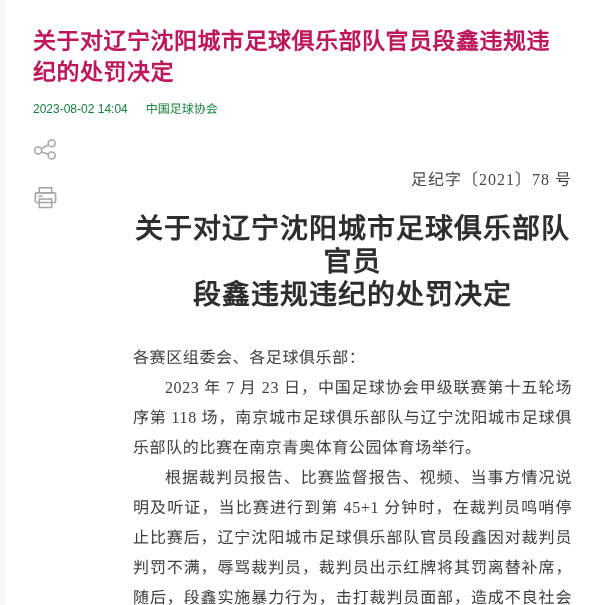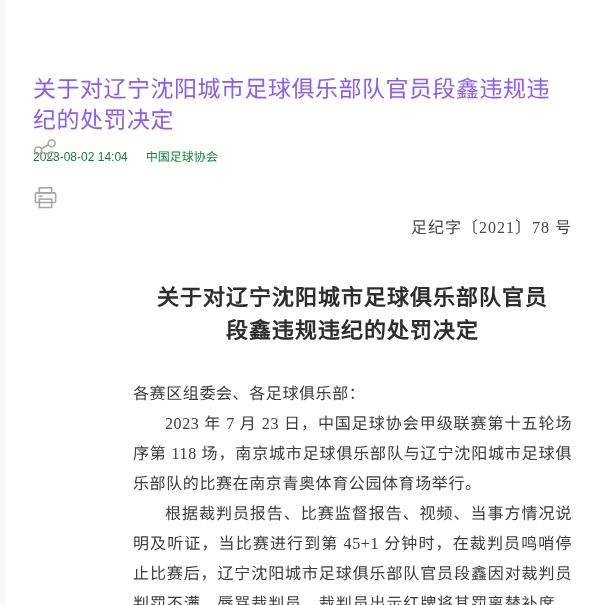--- a/index.html
+++ b/index.html
@@ -15,25 +15,24 @@
     width: 5px; height: 605px;
     background: #f7f7f8;
   }
   
   .article-header {
     padding: 26px 30px 0 33px;
   }
   .article-title {
     font-size: 23px;
     line-height: 31px;
-    font-weight: 400;
-    color: #8b5cf6;
+    font-weight: 700;
+    color: #be185d;
     letter-spacing: 0.5px;
     max-width: 540px;
-    margin-top: 48px;
   }
   .article-meta {
     margin-top: 11px;
     font-size: 12px;
     color: #15803d;
   }
   .article-meta .meta-date { margin-right: 18px; }
   
   .tools {
     position: absolute;
@@ -59,23 +58,23 @@
     font-family: "Liberation Serif", "DejaVu Serif", serif;
     color: #3d3d3d;
   }
   .doc-number {
     text-align: right;
     font-size: 16px;
     letter-spacing: 1px;
     color: #474747;
   }
   .doc-title {
-    margin-top: 43px;
+    margin-top: 22px;
     text-align: center;
-    font-size: 22px;
+    font-size: 28px;
     font-weight: 700;
     line-height: 33px;
     color: #2e2e2e;
     letter-spacing: 1px;
   }
   .doc-body {
     margin-top: 32px;
     font-size: 16px;
     line-height: 30px;
     text-align: justify;

